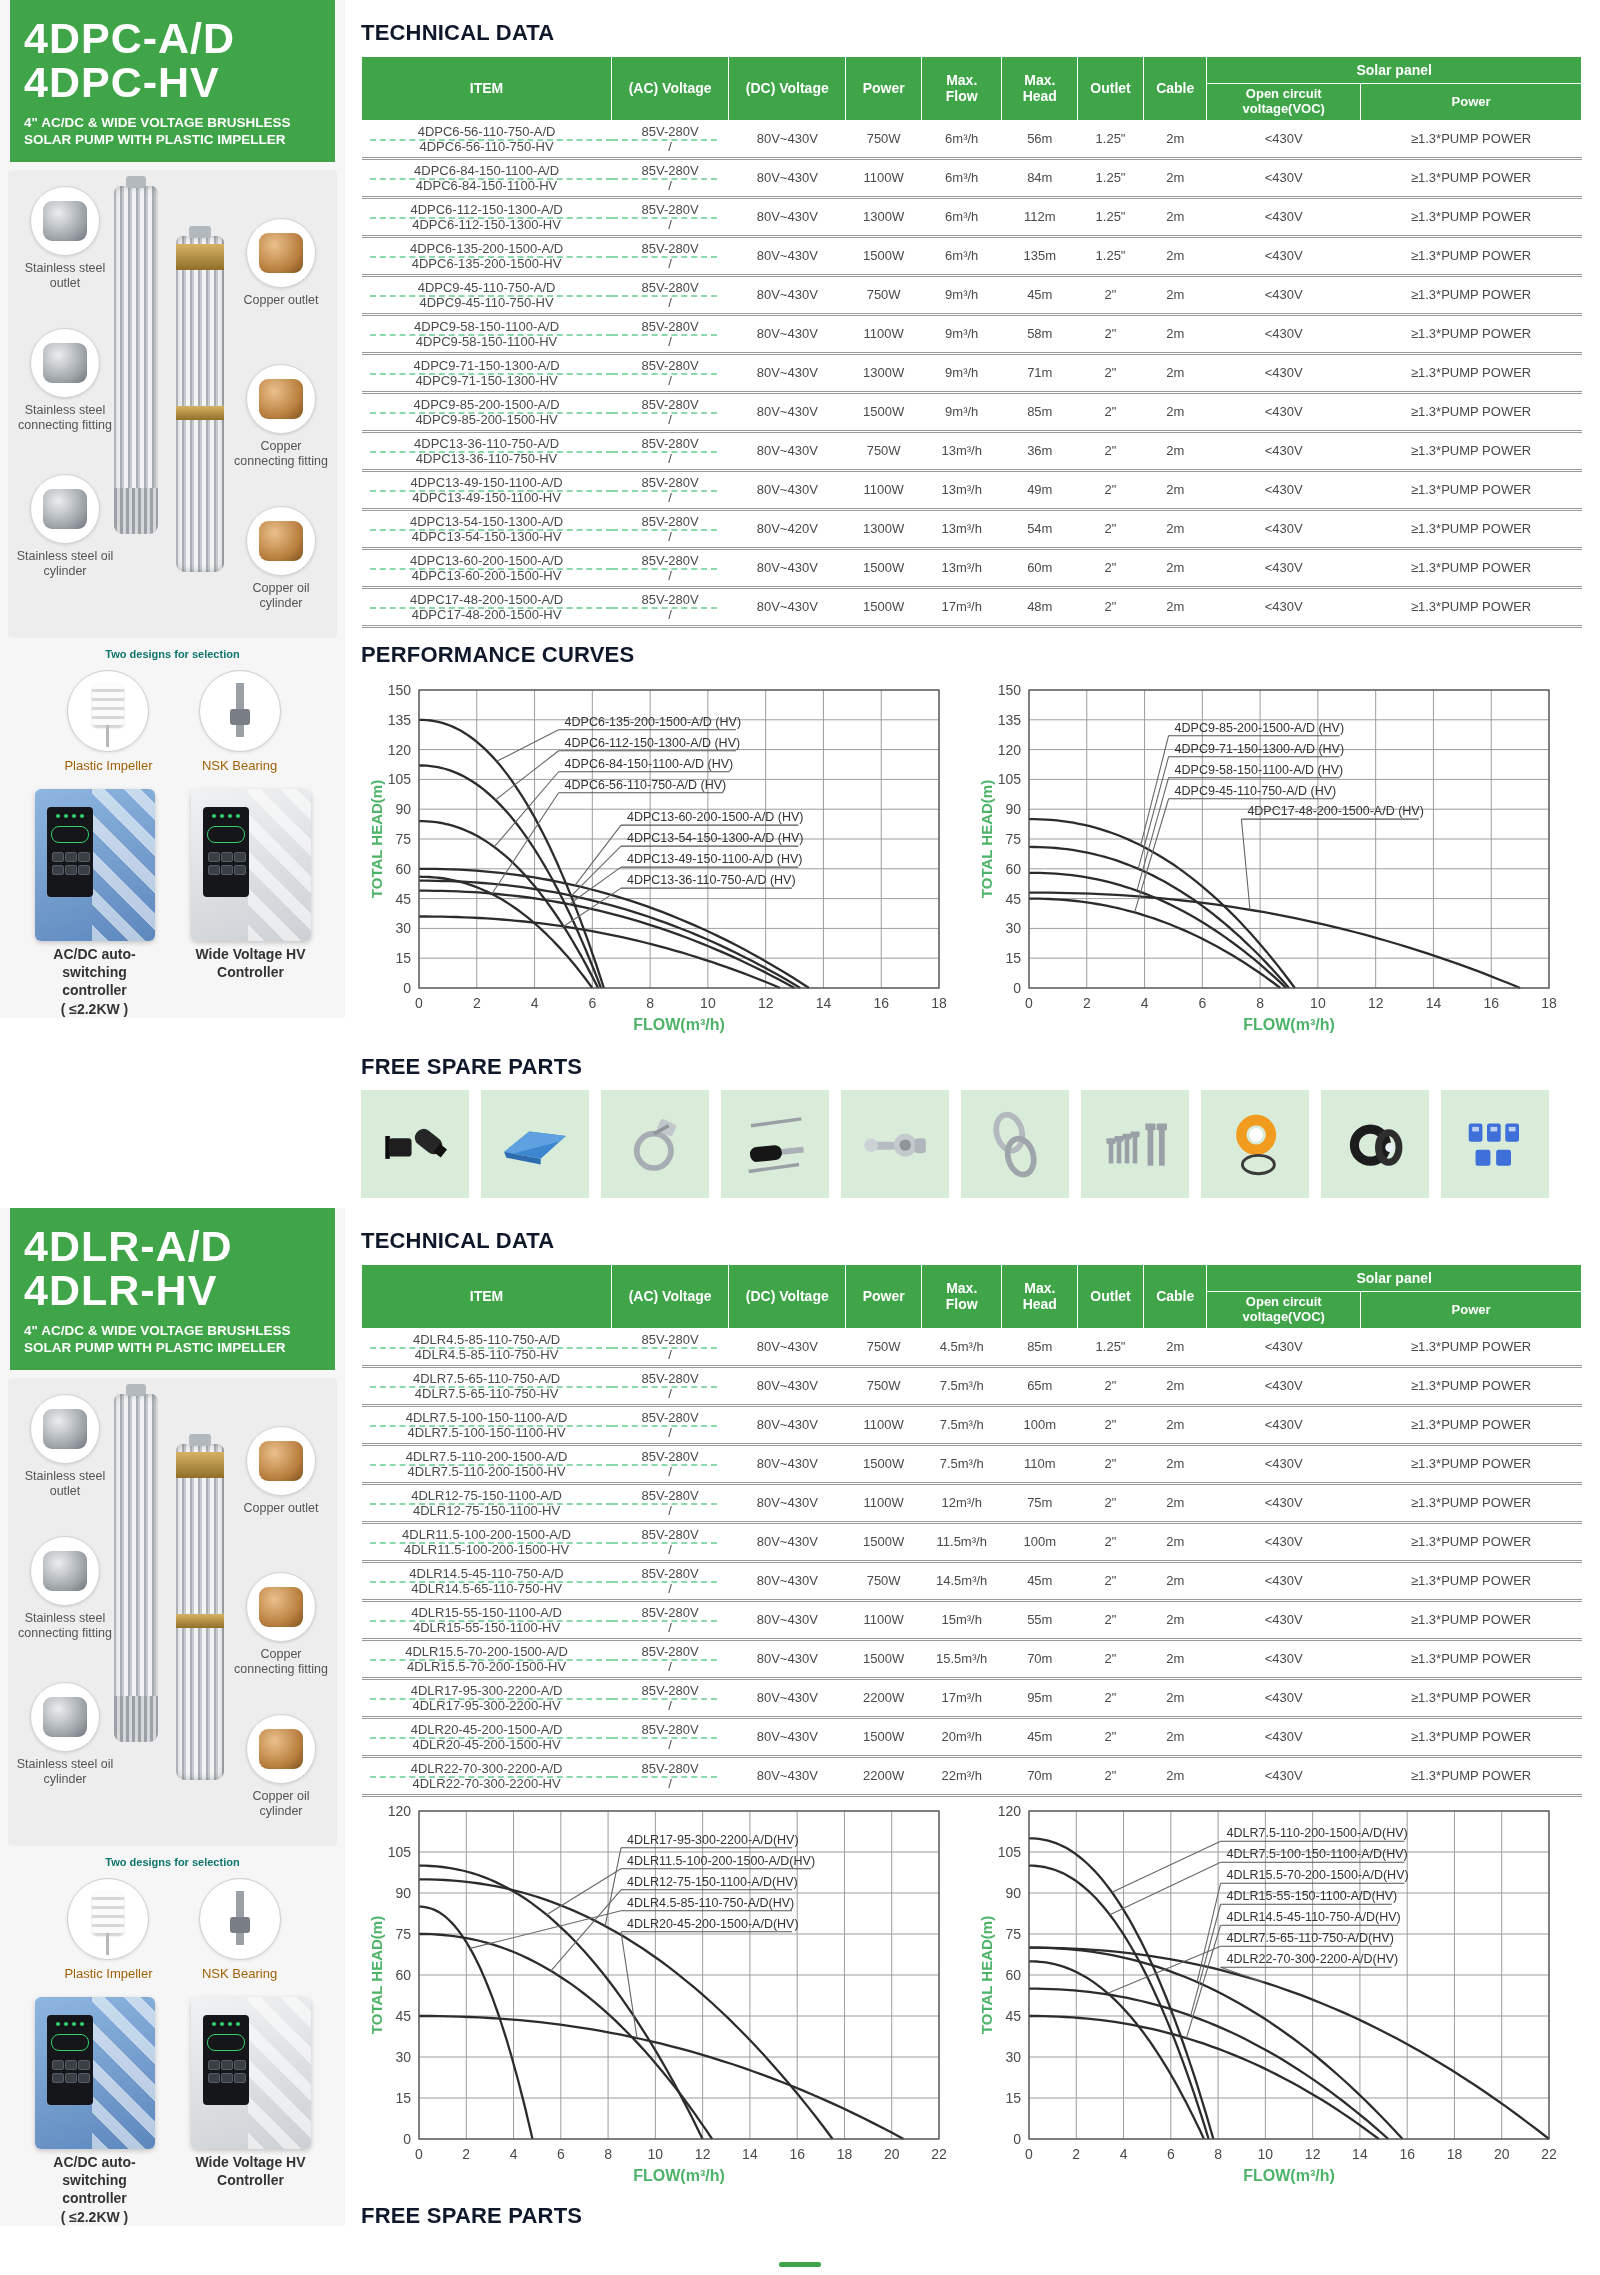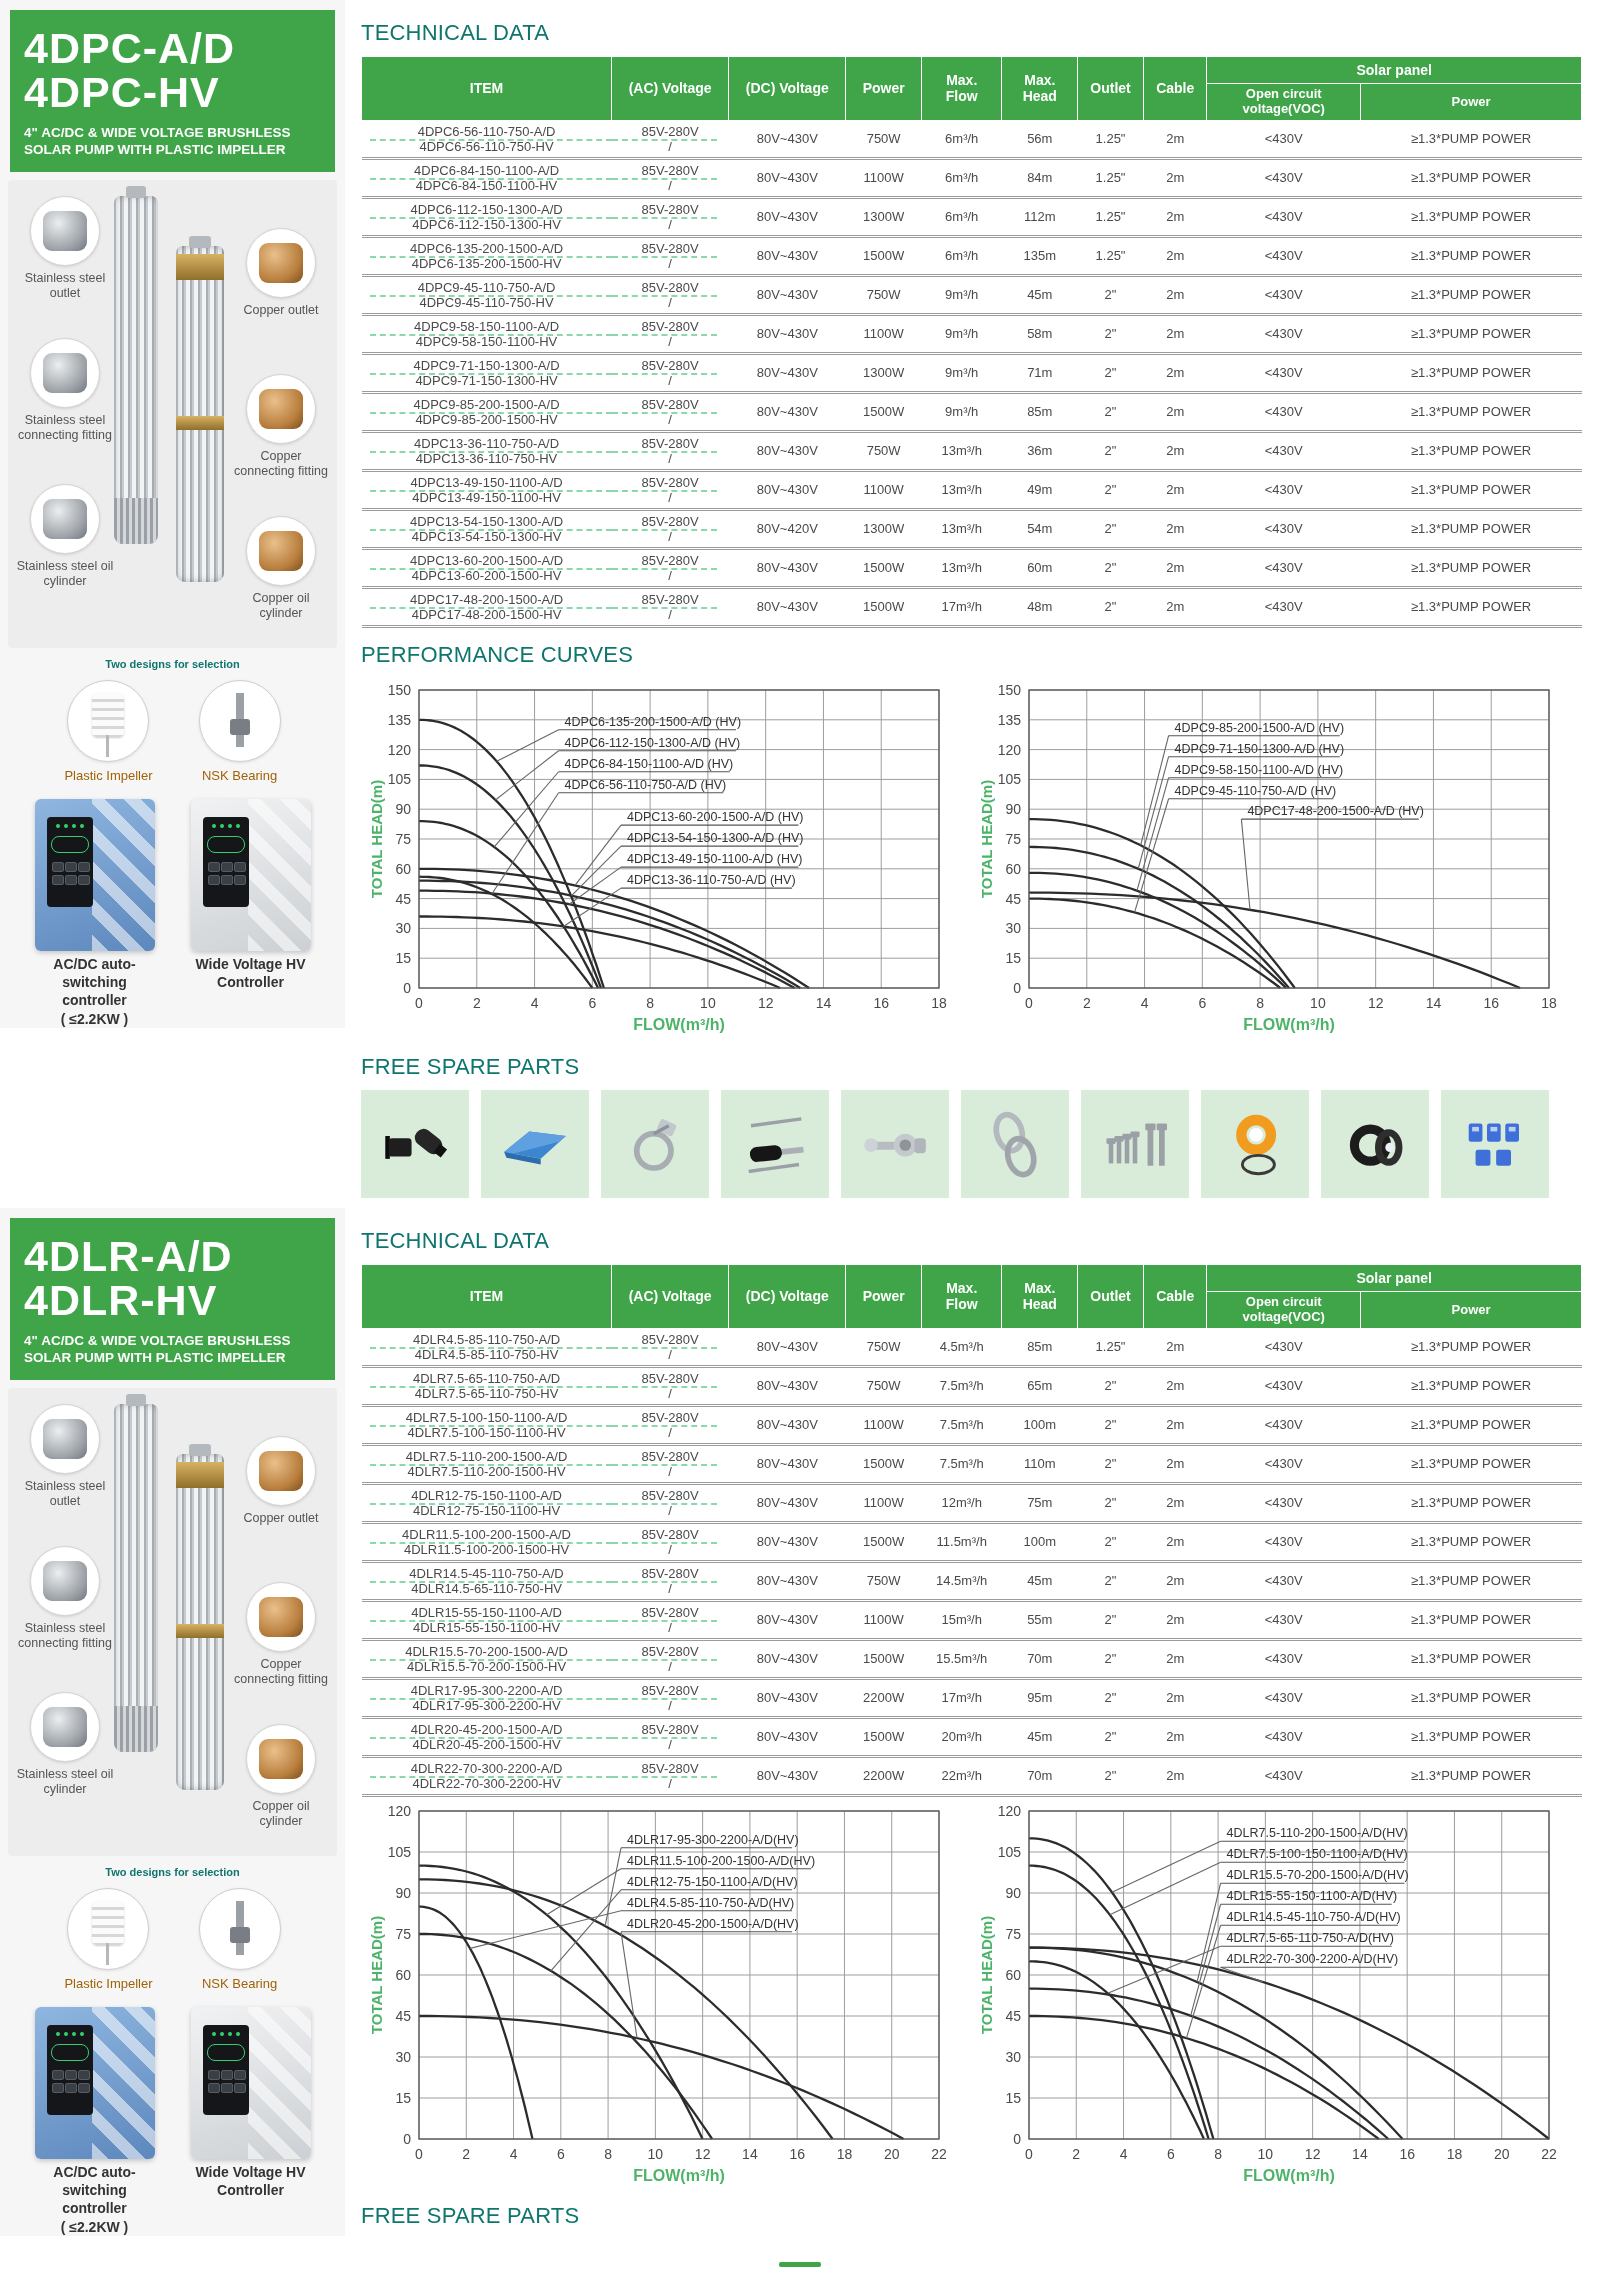--- a/index.html
+++ b/index.html
@@ -3,21 +3,21 @@
 <meta charset="utf-8">
 <style>
   html,body{margin:0;padding:0;}
   body{width:1600px;height:2275px;position:relative;background:#fff;
        font-family:"Liberation Sans",sans-serif;color:#333;overflow:hidden;}
   .page{width:1600px;height:2275px;position:relative;}
 
   .section{display:flex;align-items:flex-start;}
 
   
-  .sidebar{width:345px;flex:0 0 345px;background:#f6f6f6;box-sizing:border-box;padding-top:10px;}
+  .sidebar{width:345px;flex:0 0 345px;background:#f6f6f6;box-sizing:border-box;}
   .green-box{margin:0 10px;background:#3fa548;color:#fff;padding:16px 14px 14px;box-sizing:border-box;}
   .gb-title{font-size:43px;font-weight:bold;line-height:1.03;letter-spacing:1px;}
   .gb-sub{margin-top:9px;font-size:13.5px;font-weight:bold;line-height:1.28;}
 
   .pump-panel{position:relative;margin:8px 8px 0;height:468px;background:#ededed;border-radius:4px;overflow:hidden;}
   .pump{position:absolute;border-radius:7px 7px 9px 9px;
         background:repeating-linear-gradient(90deg,#c6cbd0 0 2px,#f1f3f4 2px 6px,#a9afb4 6px 8px);
         box-shadow:inset 0 0 7px rgba(0,0,0,.28);}
   .pump-a{left:106px;top:16px;width:44px;height:348px;}
   .pump-b{left:168px;top:66px;width:48px;height:336px;}
@@ -59,21 +59,21 @@
   .ctrl .panel{position:absolute;left:12px;top:18px;width:46px;height:90px;background:#14161a;border-radius:4px;padding:5px 4px;box-sizing:border-box;}
   .panel .dots{display:flex;gap:4px;justify-content:center;margin-top:2px;}
   .panel .dots i{width:4px;height:4px;border-radius:50%;background:#35d06a;display:block;}
   .panel .lcd{height:15px;border:1px solid #35d06a;border-radius:8px;margin-top:8px;}
   .panel .btns{display:grid;grid-template-columns:repeat(3,10px);gap:3px;justify-content:center;margin-top:9px;}
   .panel .btns i{width:10px;height:8px;background:#3a3f46;border:1px solid #565c63;border-radius:2px;display:block;}
   .ctrl-label{font-size:14px;font-weight:bold;color:#333;margin-top:4px;white-space:pre-line;line-height:1.3;}
 
   
   .content{flex:1;padding:16px 18px 0 16px;box-sizing:border-box;}
-  .h-block{font-size:22px;font-weight:400;color:#0f766e;letter-spacing:.2px;margin:4px 0 10px;}
+  .h-block{font-size:22px;font-weight:700;color:#0f172a;letter-spacing:.2px;margin:4px 0 10px;}
 
   table.tech{width:100%;border-collapse:collapse;table-layout:fixed;}
   table.tech thead th{background:#3fa548;color:#fff;font-size:14px;font-weight:bold;border:1px solid #fff;
                       padding:5px 2px;white-space:pre-line;line-height:1.15;}
   table.tech thead th.sub{font-size:13px;padding:3px 2px;}
   table.tech tbody td{font-size:13px;color:#4a4a4a;text-align:center;border-bottom:3px double #9b9b9b;
                       padding:3px 2px;line-height:15px;vertical-align:middle;background:#fff;}
   td.c-item{text-align:left;padding-left:20px;position:relative;}
   td.c-item::after{content:"";position:absolute;left:8px;right:0;top:50%;border-top:2px dashed #8bd8ab;}
   td.c-ac{position:relative;}

